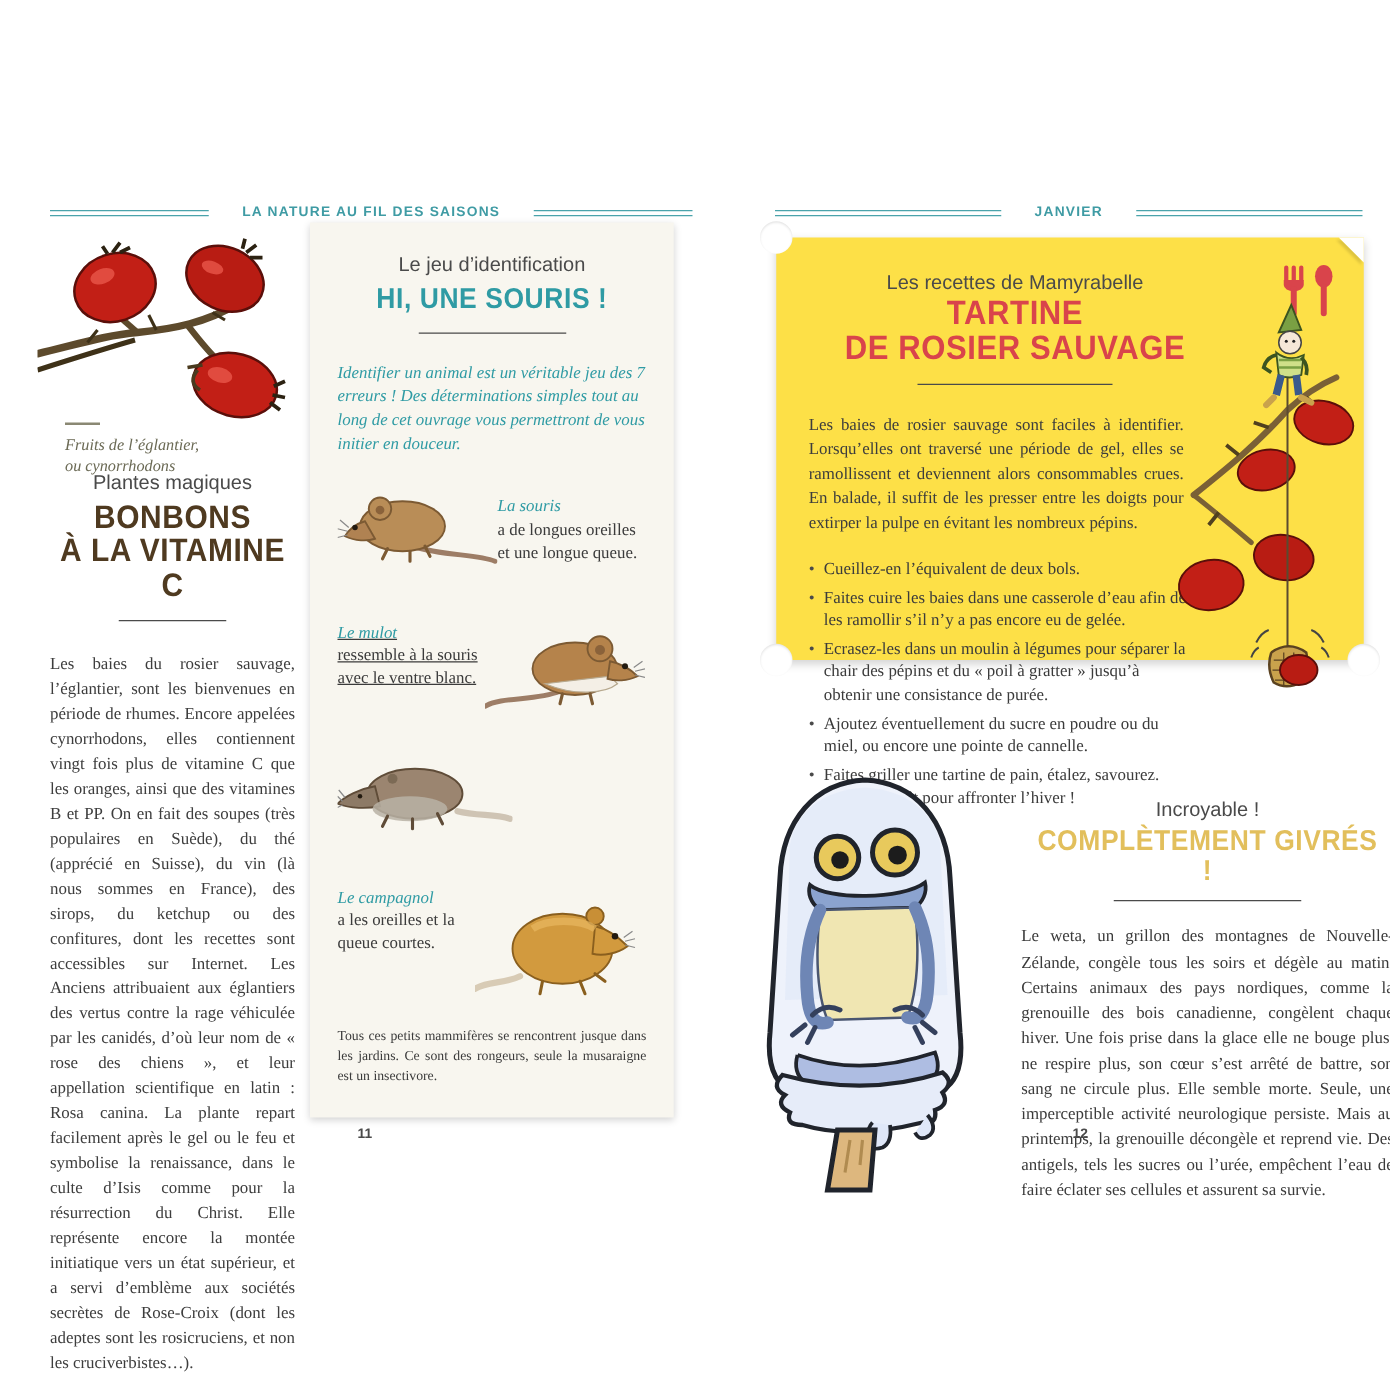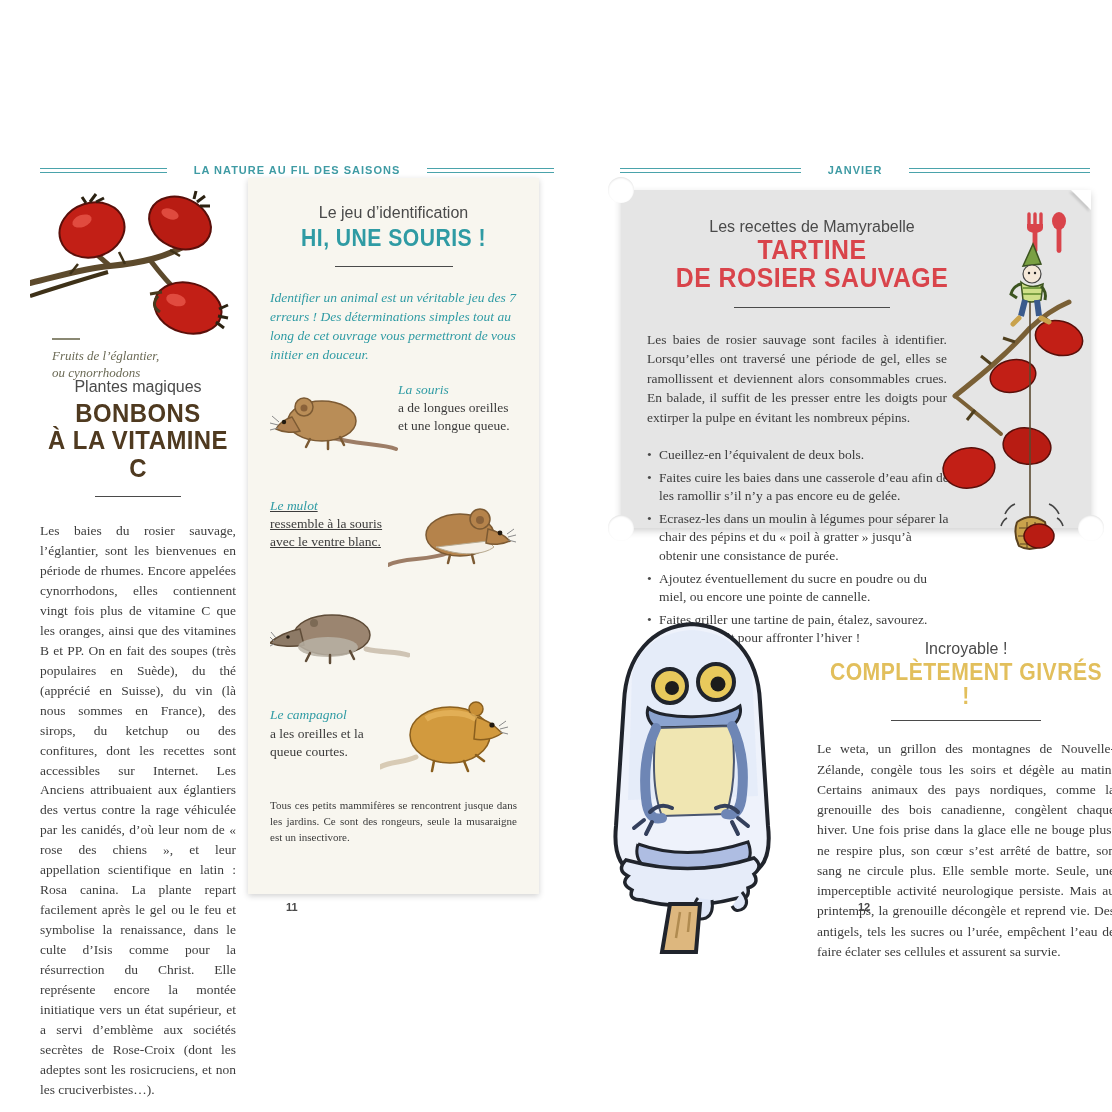--- a/index.html
+++ b/index.html
@@ -26,34 +26,34 @@
   
   .panel { position:absolute; left:248px; top:178px; width:291px; height:716px; background:#f8f6ef; box-shadow:0 2px 6px rgba(0,0,0,0.18); padding:26px 22px 18px; }
   .panel .kicker { font-size:16px; }
   .title-teal { color:#2f9ba4; font-size:23px; margin-top:4px; }
   .panel .intro { margin-top:22px; font-style:italic; font-size:13.5px; line-height:1.4; text-align:left; color:#2f9ba4; }
   .entries { margin-top:10px; }
   .entry { display:flex; align-items:flex-start; }
   .entry .txt { font-size:13.5px; line-height:1.35; }
   .entry .animal-name { font-style:italic; color:#2f9ba4; }
   .entry svg { flex:none; }
-  .e-souris { margin-top:8px; }
+  .e-souris { margin-top:8px;align-items:center; }
   .e-souris .txt { width:118px; padding-top:6px; }
   .e-mulot { margin-top:16px; }
   .e-mulot .txt { width:118px; padding-top:14px;text-decoration:underline; }
   .e-musaraigne { margin-top:14px; }
   .e-musaraigne .txt { width:104px; padding-top:2px; }
-  .e-campagnol { margin-top:0;align-items:center; }
+  .e-campagnol { margin-top:24px; }
   .e-campagnol .txt { width:110px; padding-top:6px; }
   .panel .footer { margin-top:15px; font-size:11px; line-height:1.45; text-align:justify; }
 
   .page-num { position:absolute; font-family:"Liberation Sans", sans-serif; font-size:11px; font-weight:bold; color:#4a4a4a; }
 
   
-  .card { position:absolute; left:621px; top:190px; width:470px; height:338px; background:#e5e5e5; box-shadow:0 3px 7px rgba(0,0,0,0.18); padding:28px 26px; }
+  .card { position:absolute; left:621px; top:190px; width:470px; height:338px; background:#fde047; box-shadow:0 3px 7px rgba(0,0,0,0.18); padding:28px 26px; }
   .notch { position:absolute; width:26px; height:26px; background:#ffffff; border-radius:50%; box-shadow:inset 0 1px 2px rgba(0,0,0,0.12); }
   .notch.bl { left:-13px; bottom:-13px; }
   .notch.br { right:-13px; bottom:-13px; }
   .notch.tl { left:-13px; top:-13px; }
   .fold { position:absolute; right:0; top:0; width:0; height:0; border-top:20px solid #ffffff; border-left:20px solid transparent; filter:drop-shadow(-2px 2px 1px rgba(0,0,0,0.12)); }
   .card-head { width:330px; text-align:center; }
   .title-red { color:#d9444b; font-size:27px; }
   .cutlery { position:absolute; right:22px; top:22px; }
   .card .intro { margin-top:22px; width:300px; font-size:13.5px; line-height:1.45; text-align:justify; }
   .steps { margin-top:18px; width:306px; list-style:none; }

